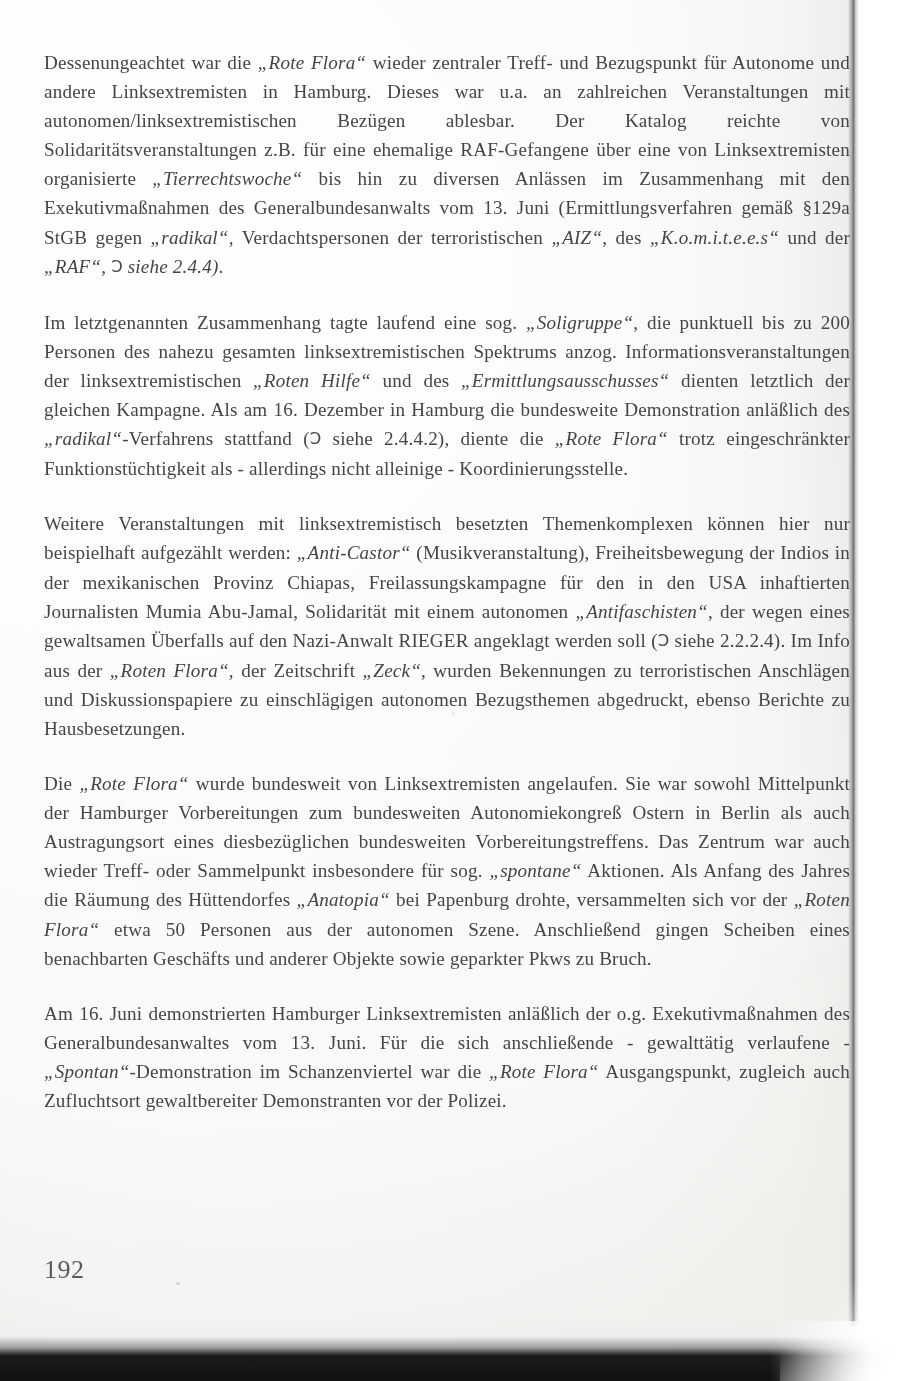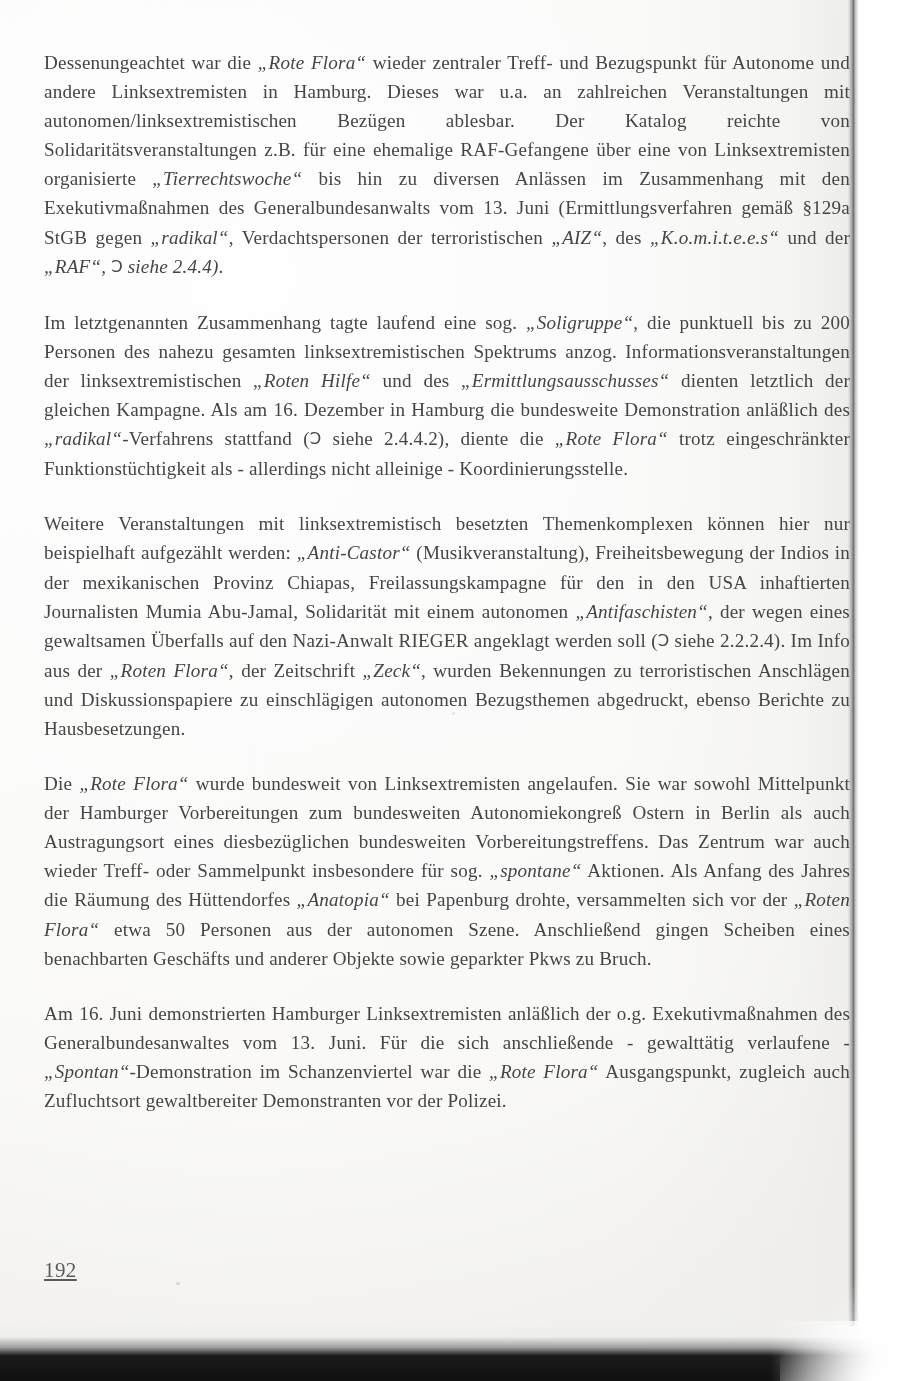--- a/index.html
+++ b/index.html
@@ -130,25 +130,24 @@
     font-size: 16.5px;
     letter-spacing: 0;
     position: relative;
     top: -1px;
   }
 
   #page-number {
     position: absolute;
     left: 44px;
     top: 1258px;
-    font-size: 21px;
+    font-size: 26px;
     line-height: 24px;
     color: #5a5a5a;
     letter-spacing: 0.02em;
-    text-decoration: underline;
   }
 
   
   .speck {
     position: absolute;
     background: #b9b9b9;
     border-radius: 50%;
     pointer-events: none;
   }
 </style>

